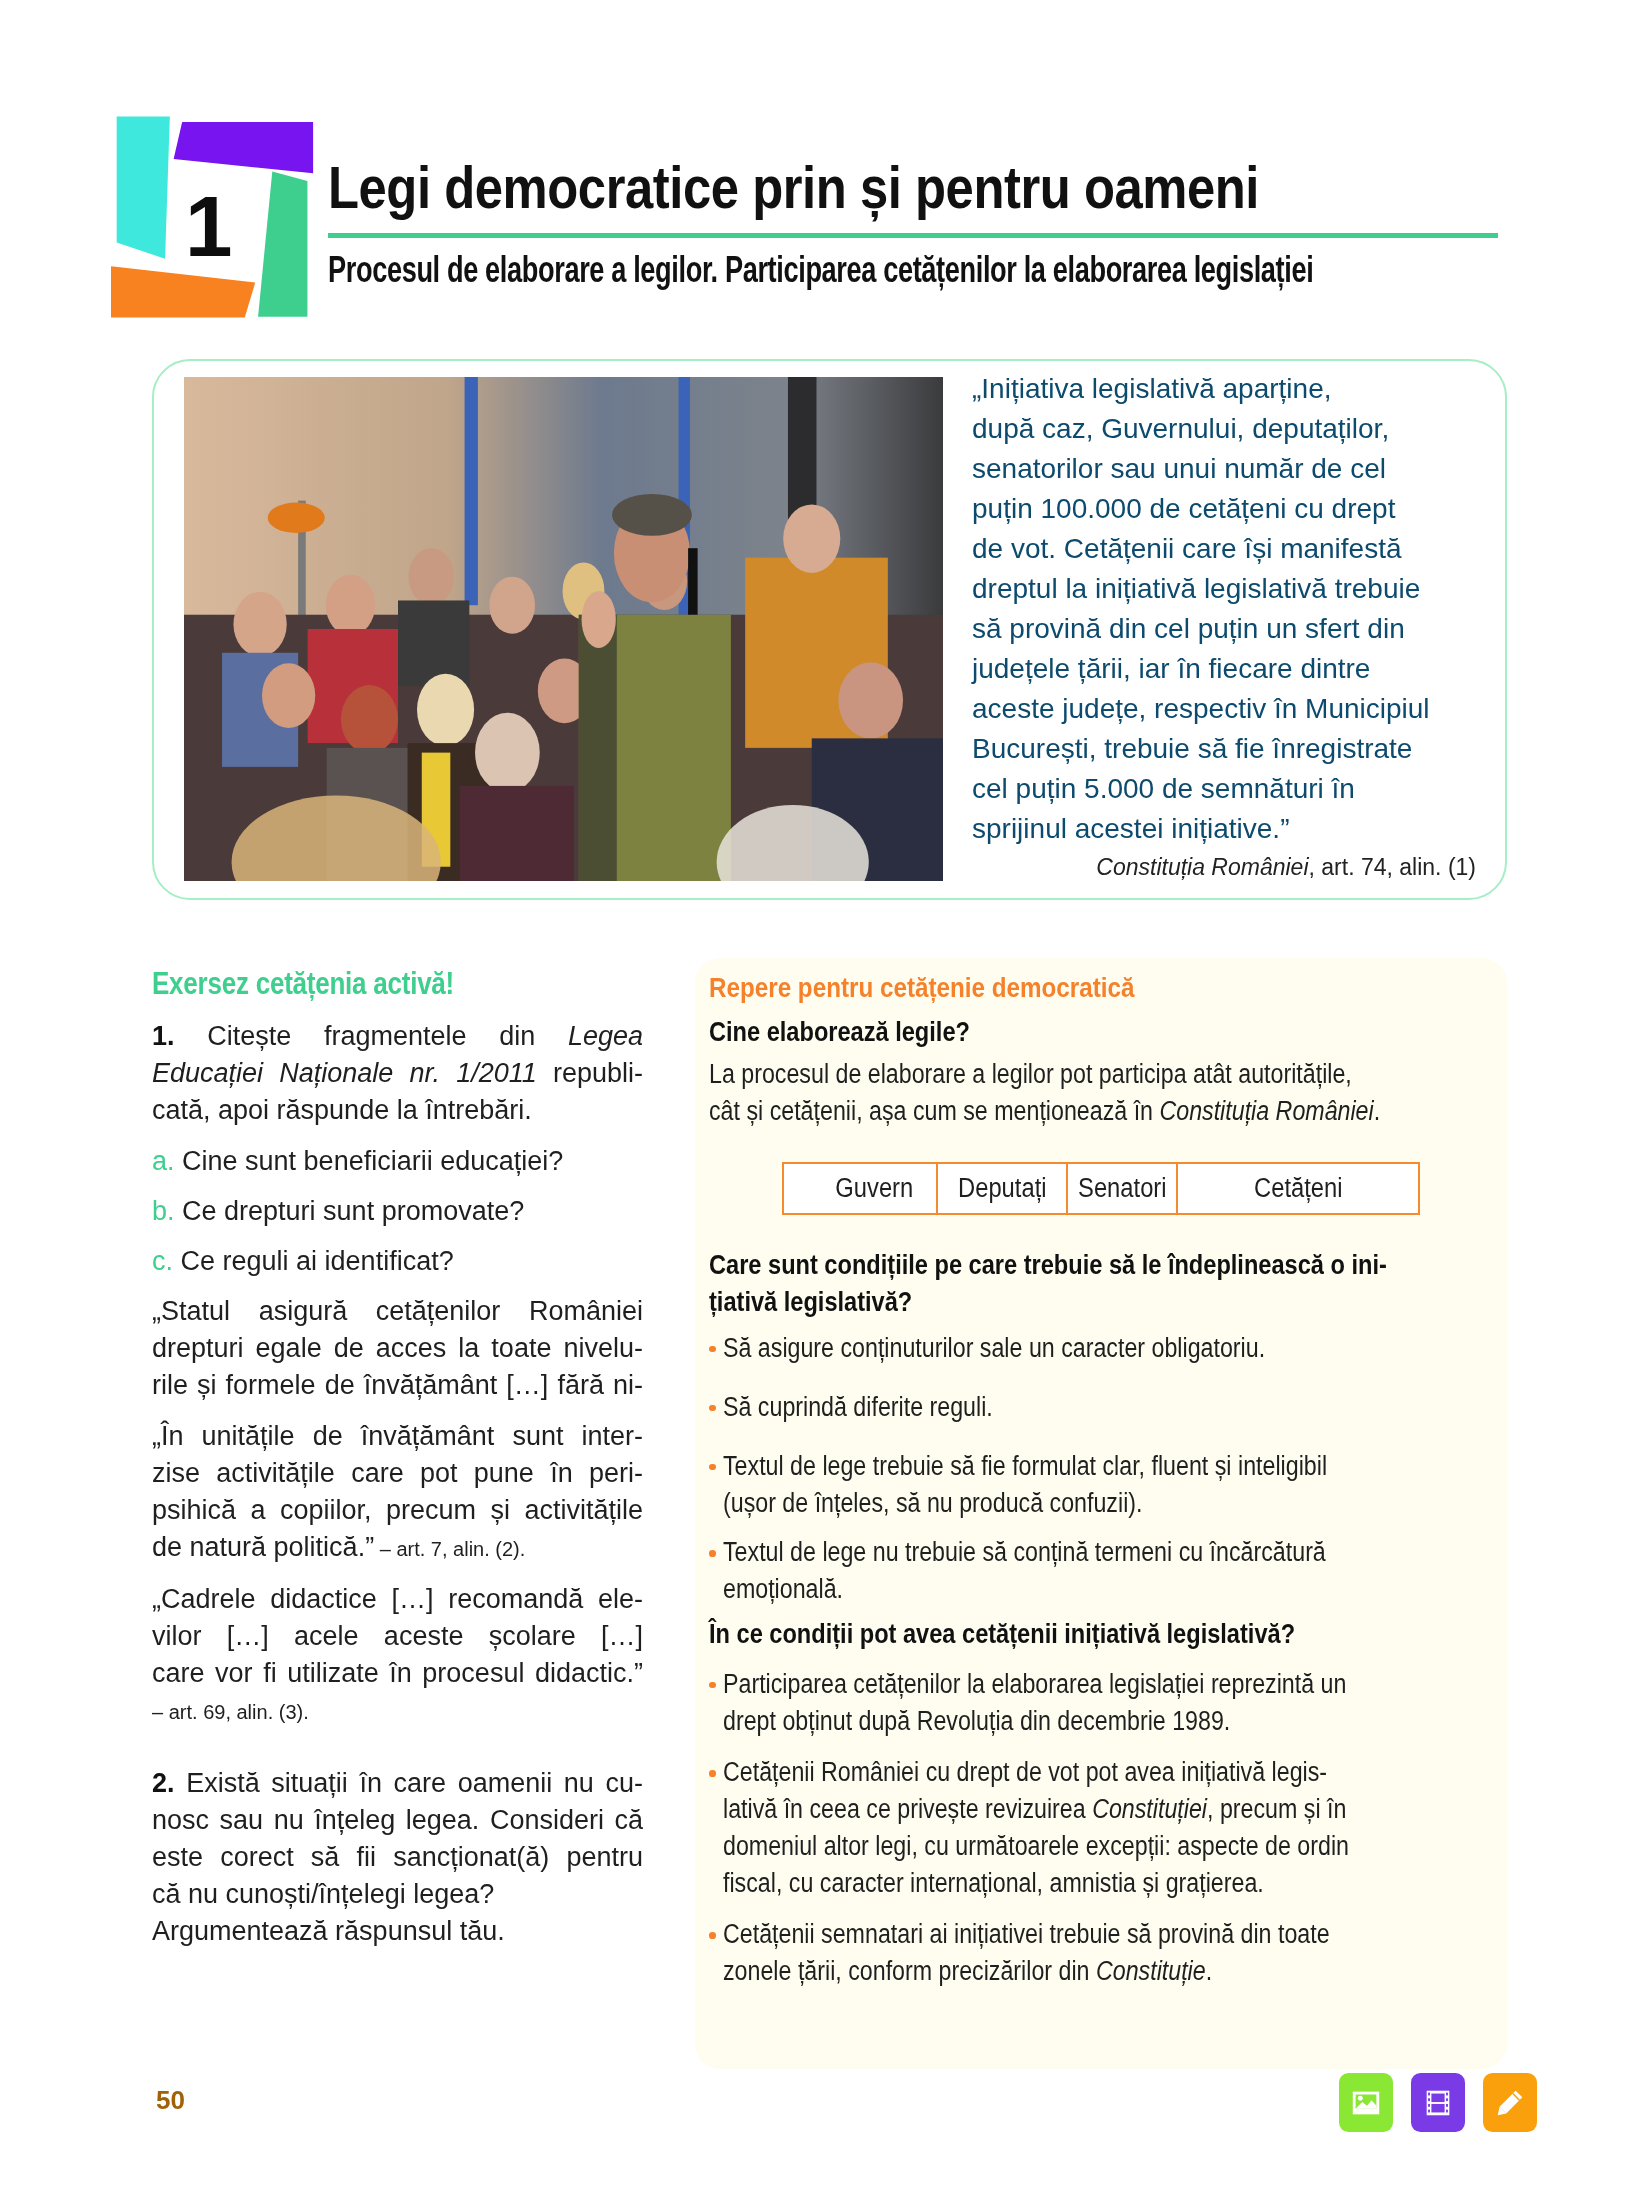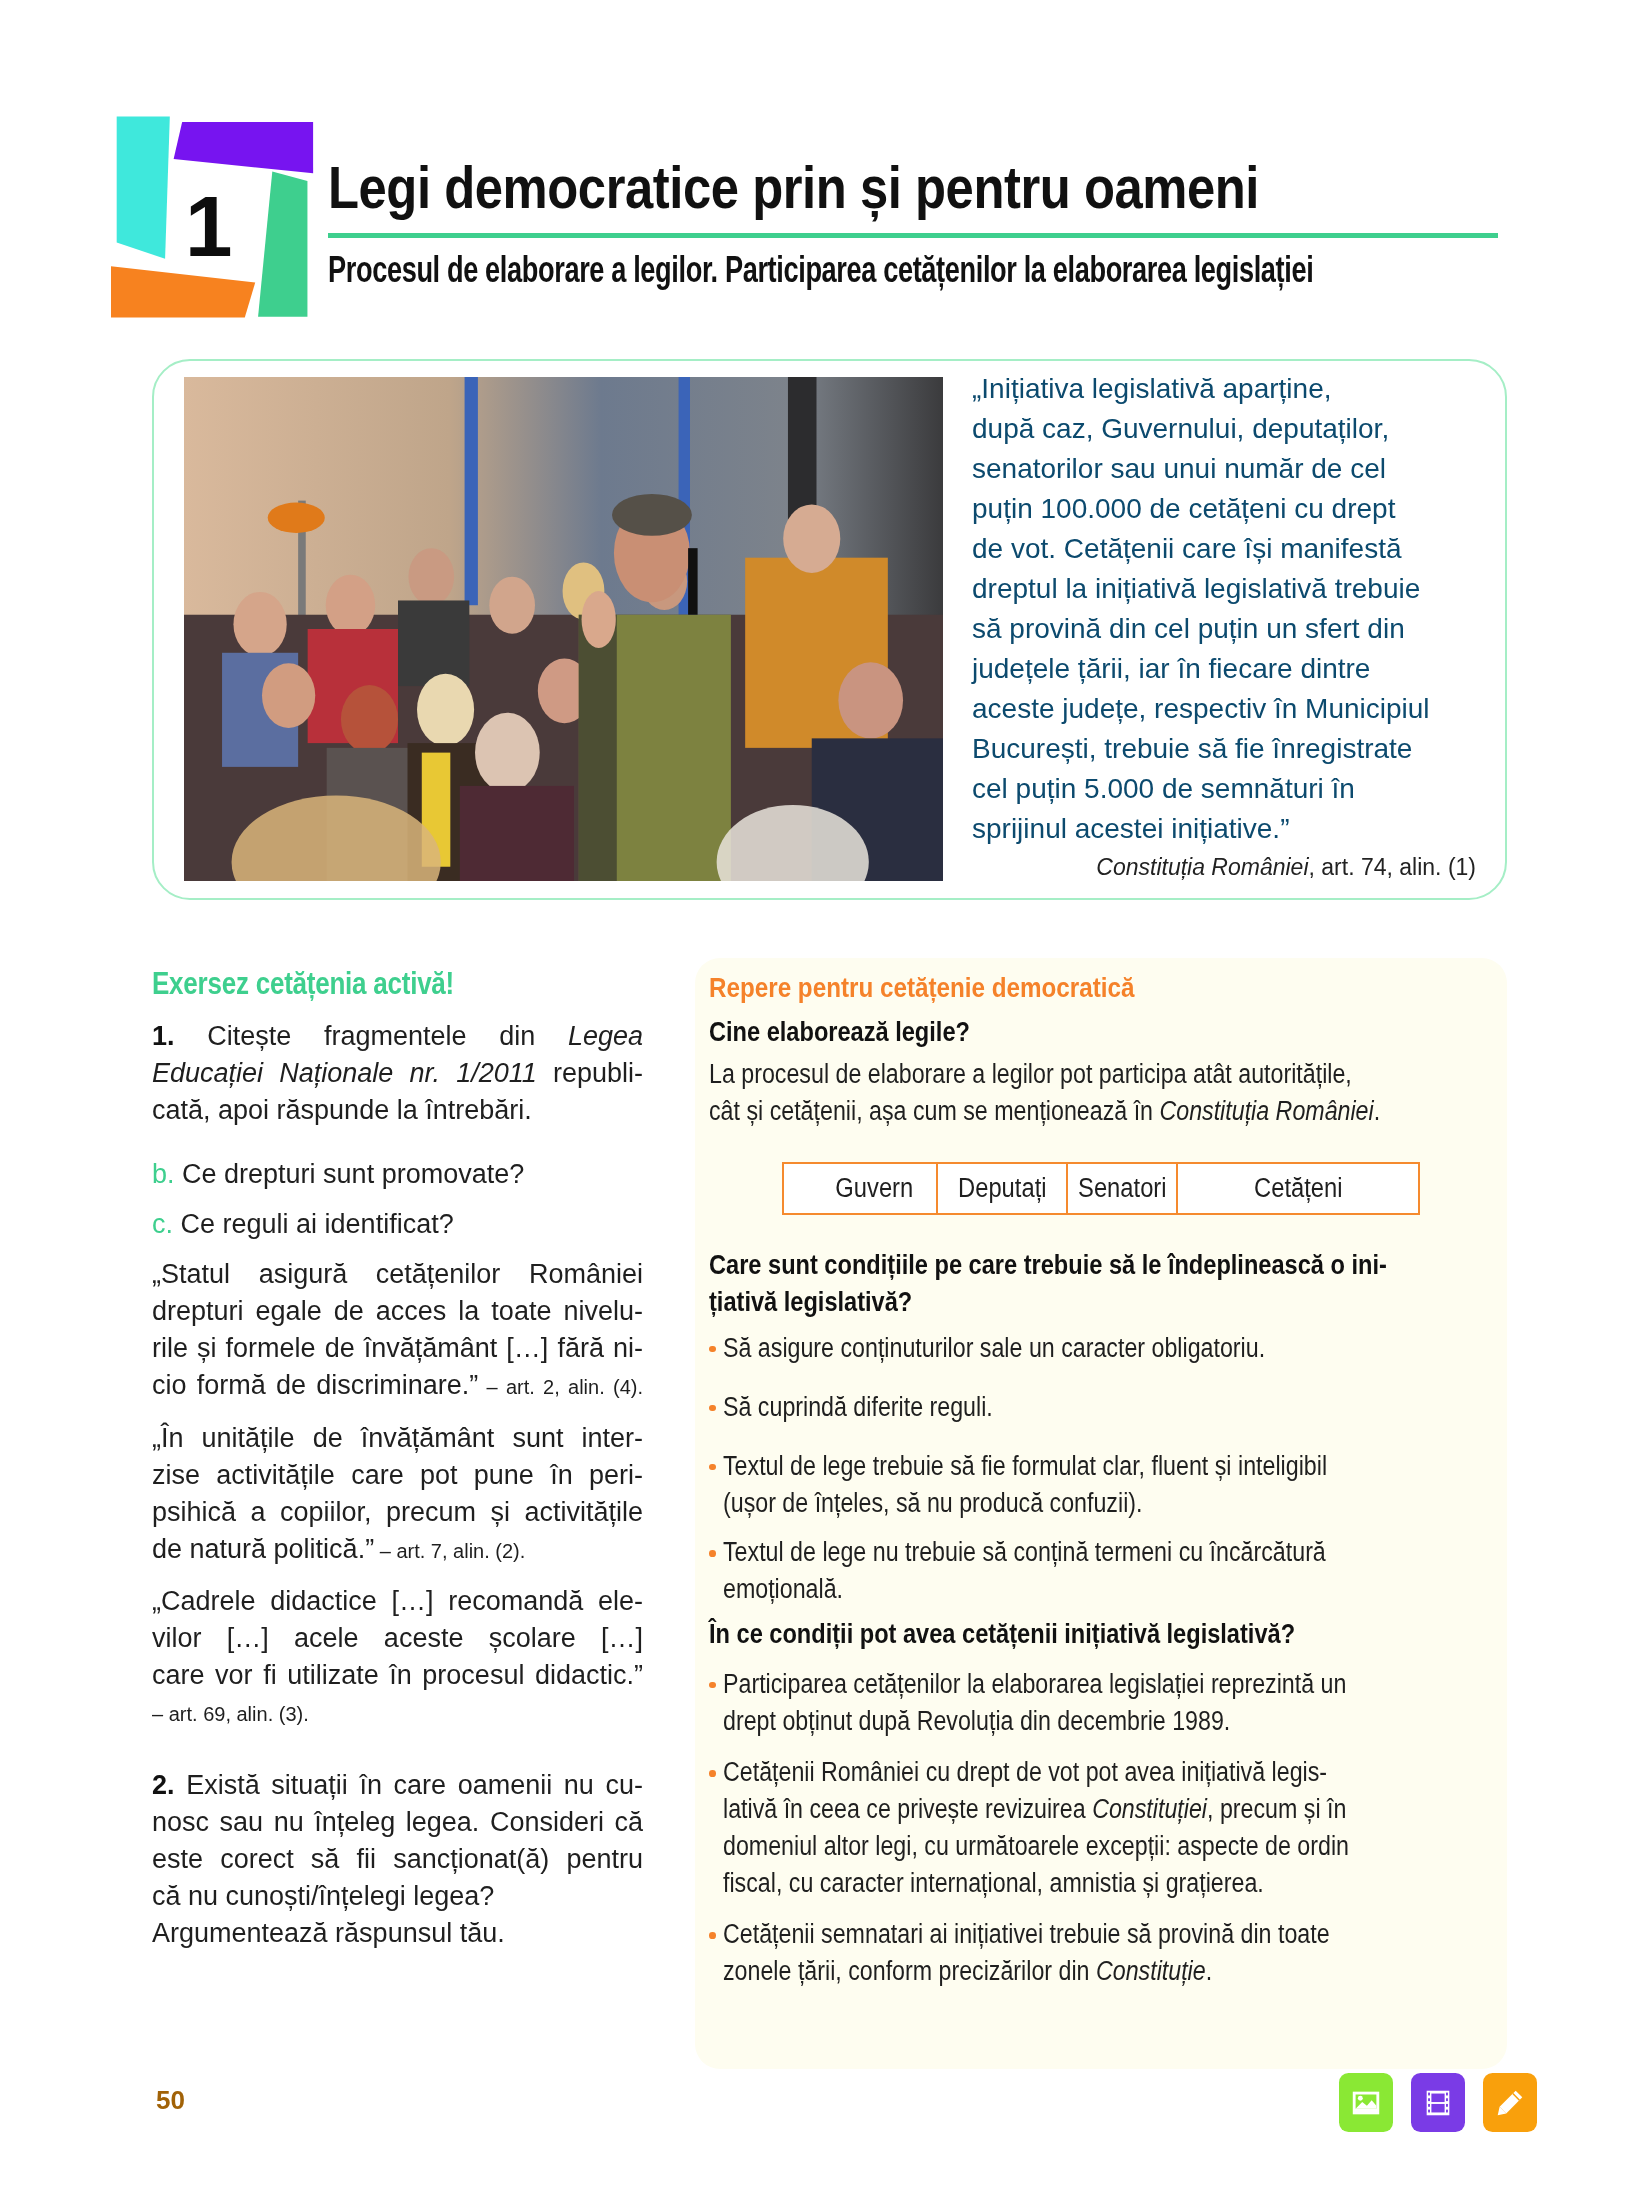--- a/index.html
+++ b/index.html
@@ -207,35 +207,37 @@
 
 <div class="left-col">
   <div class="ex-heading">Exersez cetățenia activă!</div>
   <div class="gap-s"></div>
   <div class="para">
     <span class="ln"><span class="num">1.</span><span> Citește fragmentele din </span><i>Legea</i></span>
     <span class="ln"><i>Educației Naționale nr. 1/2011</i><span> republi-</span></span>
     <span class="ln last">cată, apoi răspunde la întrebări.</span>
   </div>
   <div class="gap-s"></div>
+  <div class="para">
+      <span class="ln last"><span class="letter">a.</span><span> Cine sunt beneficiarii educației?</span></span>
+    </div>
   <div class="gap-s"></div>
   <div class="para">
       <span class="ln last"><span class="letter">b.</span><span> Ce drepturi sunt promovate?</span></span>
     </div>
   <div class="gap-s"></div>
   <div class="para">
       <span class="ln last"><span class="letter">c.</span><span> Ce reguli ai identificat?</span></span>
     </div>
   <div class="gap-s"></div>
 
   <div class="para">
     <span class="ln">„Statul asigură cetățenilor României</span>
     <span class="ln">drepturi egale de acces la toate nivelu-</span>
     <span class="ln">rile și formele de învățământ […] fără ni-</span>
-    <span class="ln"><span>cio formă de discriminare.”</span><span class="small"> – art. 2, alin. (4).</span></span>
   </div>
   <div class="gap-s"></div>
   <div class="para">
     <span class="ln">„În unitățile de învățământ sunt inter-</span>
     <span class="ln">zise activitățile care pot pune în peri-</span>
     <span class="ln">psihică a copiilor, precum și activitățile</span>
     <span class="ln last"><span>de natură politică.”</span><span class="small"> – art. 7, alin. (2).</span></span>
   </div>
   <div class="gap-s"></div>
   <div class="para">

